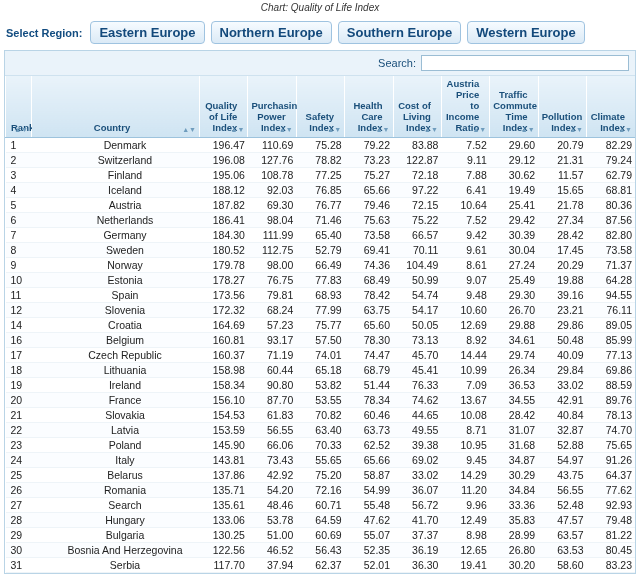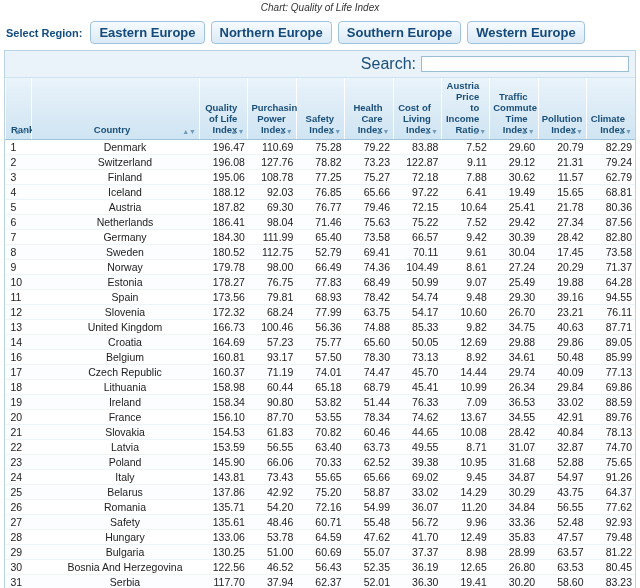--- a/index.html
+++ b/index.html
@@ -57,21 +57,21 @@
   .search-row {
     background: #eaf3fa;
     border-bottom: 1px solid #cfe2ef;
     padding: 4px 6px;
     display: flex;
     justify-content: flex-end;
     align-items: center;
     gap: 5px;
   }
   .search-label {
-    font-size: 16px;
+    font-size: 11px;
     color: #1a4f7a;
     text-align: center;
   }
   .search-input {
     width: 200px;
     height: 14px;
     border: 1px solid #9bbdd4;
     font-size: 11px;
     padding: 0 3px;
     background: #fff;
@@ -357,33 +357,20 @@
             <td>68.24</td>
             <td>77.99</td>
             <td>63.75</td>
             <td>54.17</td>
             <td>10.60</td>
             <td>26.70</td>
             <td>23.21</td>
             <td>76.11</td>
           </tr>
           <tr>
-            <td class="rank">13</td>
-            <td class="country">United Kingdom</td>
-            <td>166.73</td>
-            <td>100.46</td>
-            <td>56.36</td>
-            <td>74.88</td>
-            <td>85.33</td>
-            <td>9.82</td>
-            <td>34.75</td>
-            <td>40.63</td>
-            <td>87.71</td>
-          </tr>
-          <tr>
             <td class="rank">14</td>
             <td class="country">Croatia</td>
             <td>164.69</td>
             <td>57.23</td>
             <td>75.77</td>
             <td>65.60</td>
             <td>50.05</td>
             <td>12.69</td>
             <td>29.88</td>
             <td>29.86</td>
@@ -527,21 +514,21 @@
             <td>72.16</td>
             <td>54.99</td>
             <td>36.07</td>
             <td>11.20</td>
             <td>34.84</td>
             <td>56.55</td>
             <td>77.62</td>
           </tr>
           <tr>
             <td class="rank">27</td>
-            <td class="country">Safety</td>
+            <td class="country">Search</td>
             <td>135.61</td>
             <td>48.46</td>
             <td>60.71</td>
             <td>55.48</td>
             <td>56.72</td>
             <td>9.96</td>
             <td>33.36</td>
             <td>52.48</td>
             <td>92.93</td>
           </tr>

